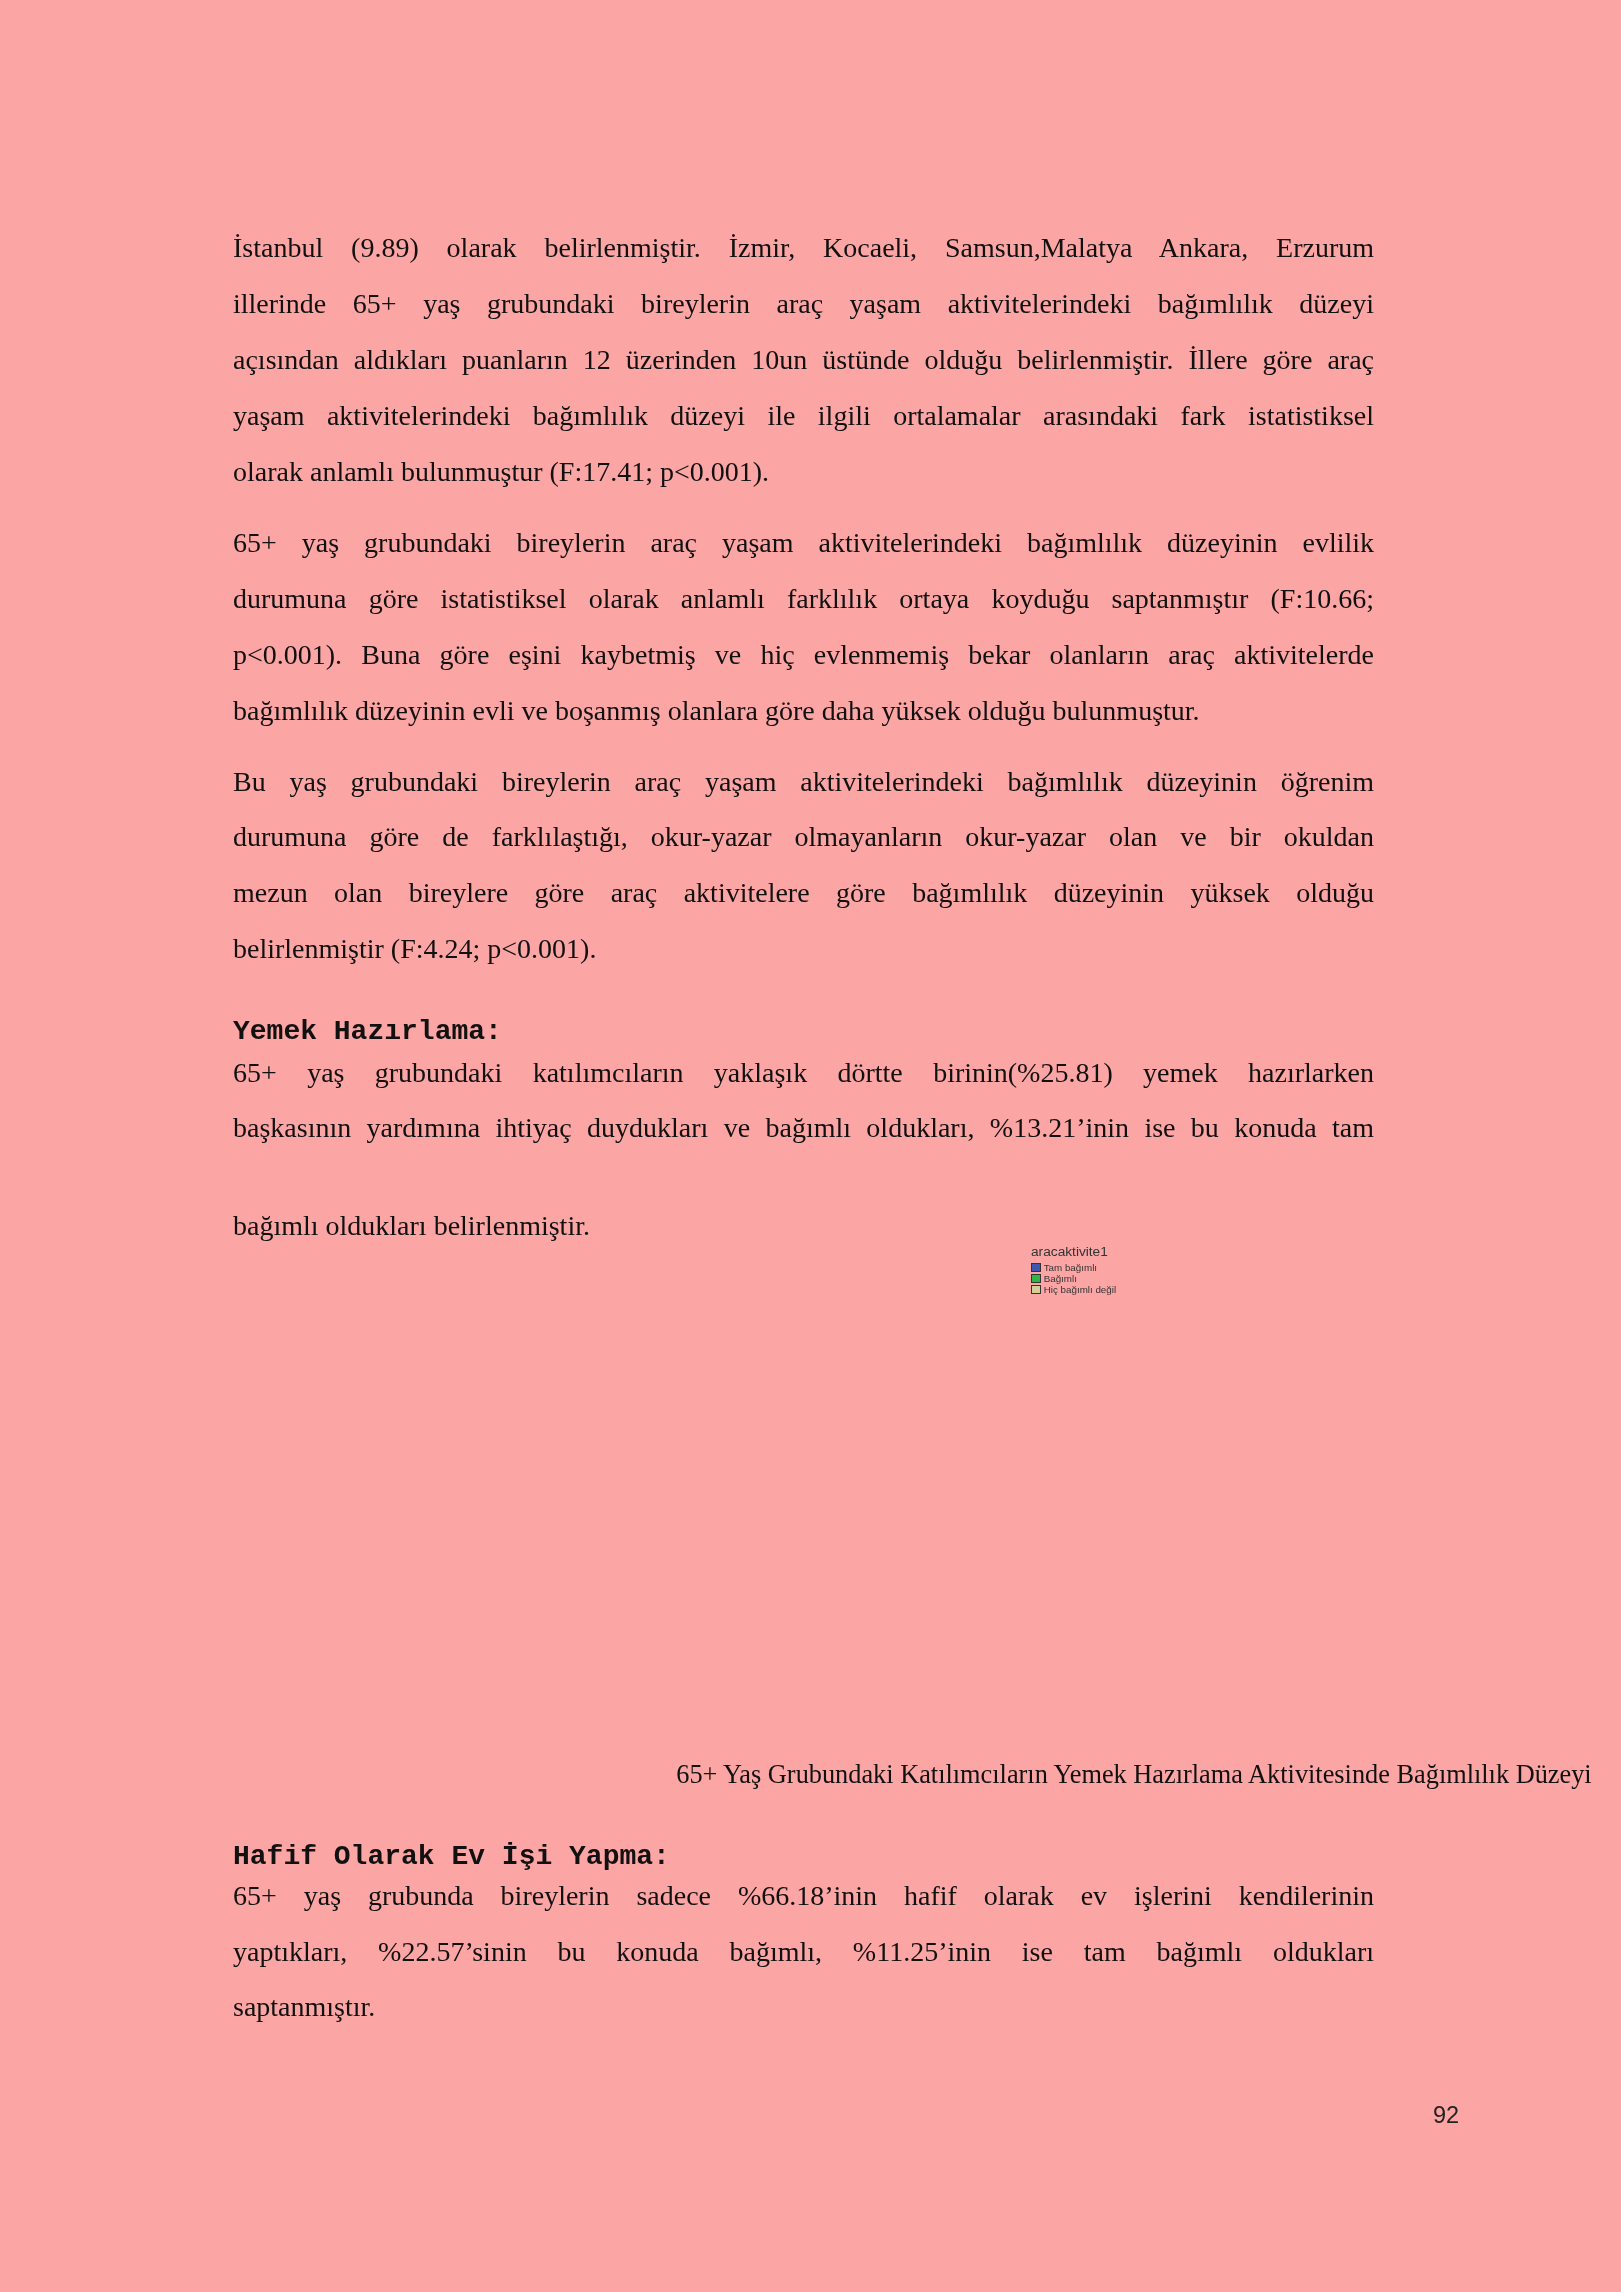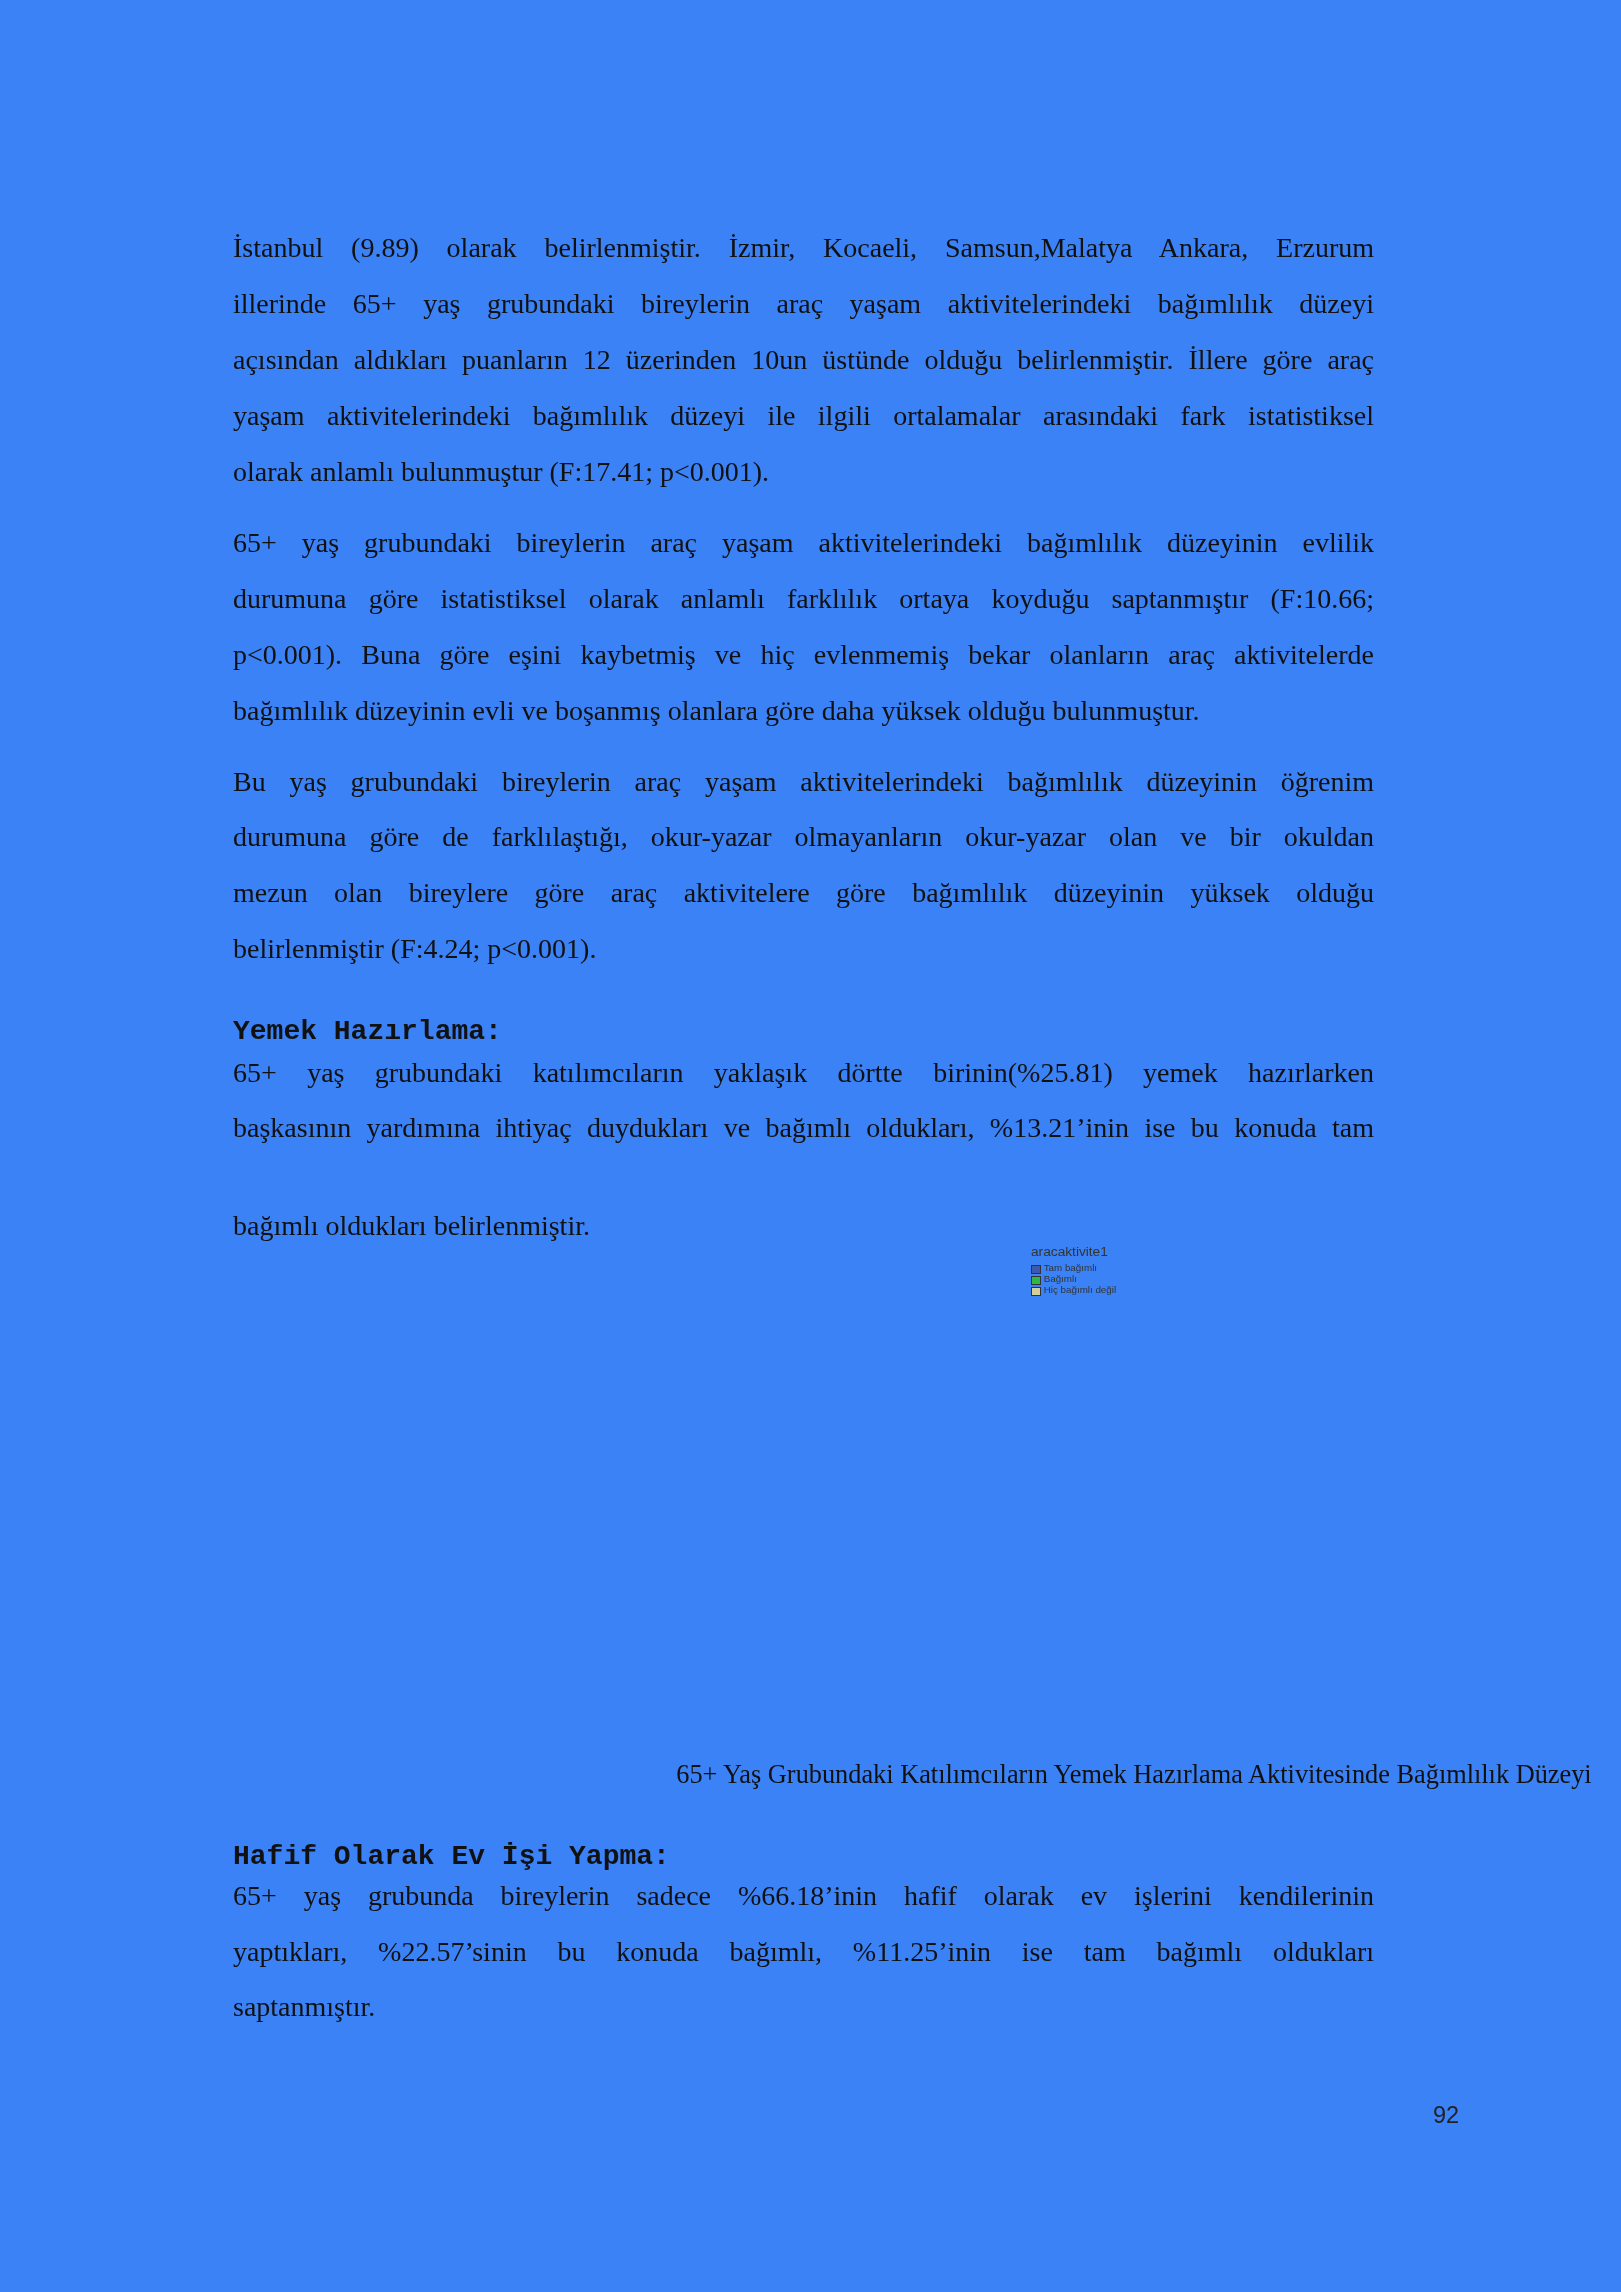--- a/index.html
+++ b/index.html
@@ -1,17 +1,17 @@
 <!DOCTYPE html>
 <html><head>
 <meta charset="utf-8">
 <style>
   html, body { margin: 0; padding: 0; background: #ffffff; }
   body { width: 1621px; height: 2293px; position: relative; overflow: hidden; }
-  .page { position: absolute; left: 0; top: 0; width: 1621px; height: 2293px; background: #3b82f6; }
+  .page { position: absolute; left: 0; top: 0; width: 1621px; height: 2293px; background: #fca5a5; }
   .line {
     position: absolute; left: 233px; width: 1141px; height: 39px; line-height: 39px;
     font-family: "Liberation Serif", serif; font-size: 28px; color: #111;
     white-space: nowrap; text-align: justify; text-align-last: justify;
   }
   .line.last { text-align-last: left; }
   .heading {
     position: absolute; left: 233px; height: 39px; line-height: 39px;
     font-family: Liberation Mono, monospace; font-size: 28px; font-weight: bold; color: #111;
     white-space: nowrap;
@@ -21,21 +21,21 @@
     font-family: "Liberation Serif", serif; font-size: 28px; color: #111; white-space: nowrap;
   }
   .caption span { display: inline-block; transform: scaleX(0.94); }
   .pagenum {
     position: absolute; left: 1433px; top: 2099px; width: 39px; height: 33px; line-height: 33px;
     font-family: Liberation Sans, sans-serif; font-size: 23.5px; color: #222;
   }
   #chart { position: absolute; left: 510px; top: 1245px; width: 647px; height: 490px; }
   .legend { position: absolute; left: 1031px; top: 1243px; font-family: "Liberation Sans", sans-serif; color: #333; }
   .legend-title { font-size: 13.7px; height: 17.6px; line-height: 17.6px; margin-bottom: 2.9px; }
-  .legend-item { display: flex; align-items: flex-end; height: 10.8px; font-size: 9.8px; line-height: 10.8px; }
+  .legend-item { display: flex; align-items: flex-start; height: 10.8px; font-size: 9.8px; line-height: 10.8px; }
   .swatch { width: 9.8px; height: 8.8px; border: 1px solid #333; margin-right: 2.9px; box-sizing: border-box; }
 </style>
 </head>
 <body>
 
 <div class="page">
 
   <div>
     <div class="line" style="top:228px">İstanbul (9.89) olarak belirlenmiştir. İzmir, Kocaeli, Samsun,Malatya Ankara, Erzurum</div>
     <div class="line" style="top:284px">illerinde 65+ yaş grubundaki bireylerin araç yaşam aktivitelerindeki bağımlılık düzeyi</div>

